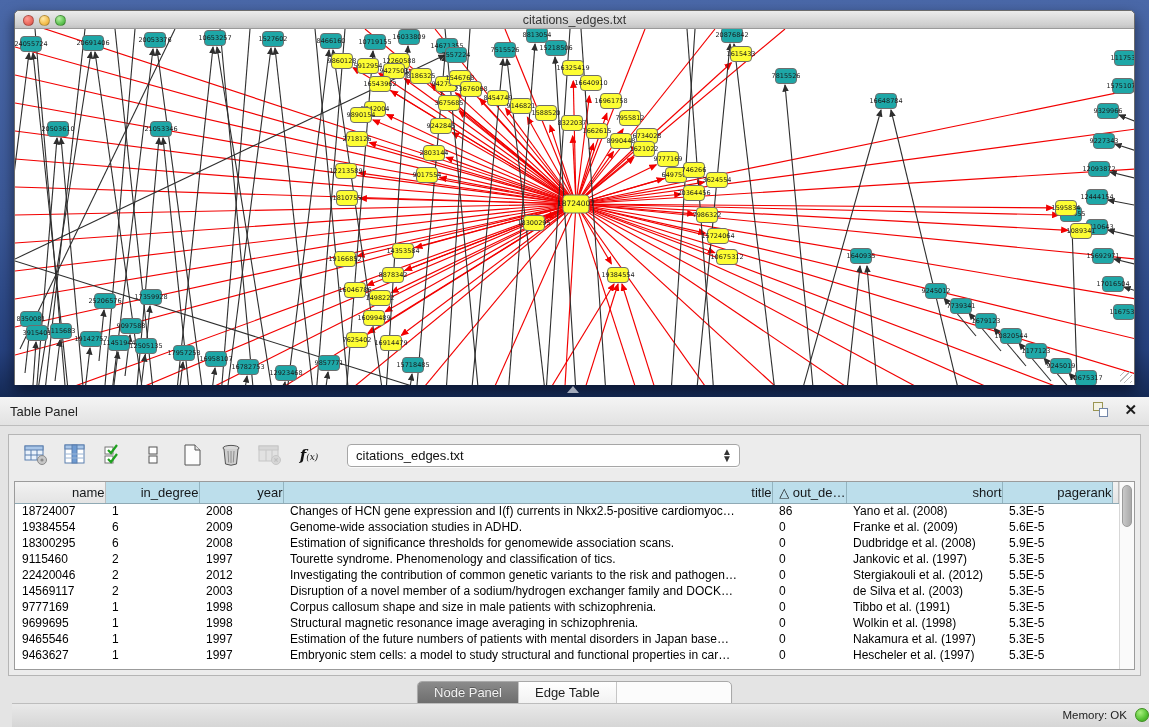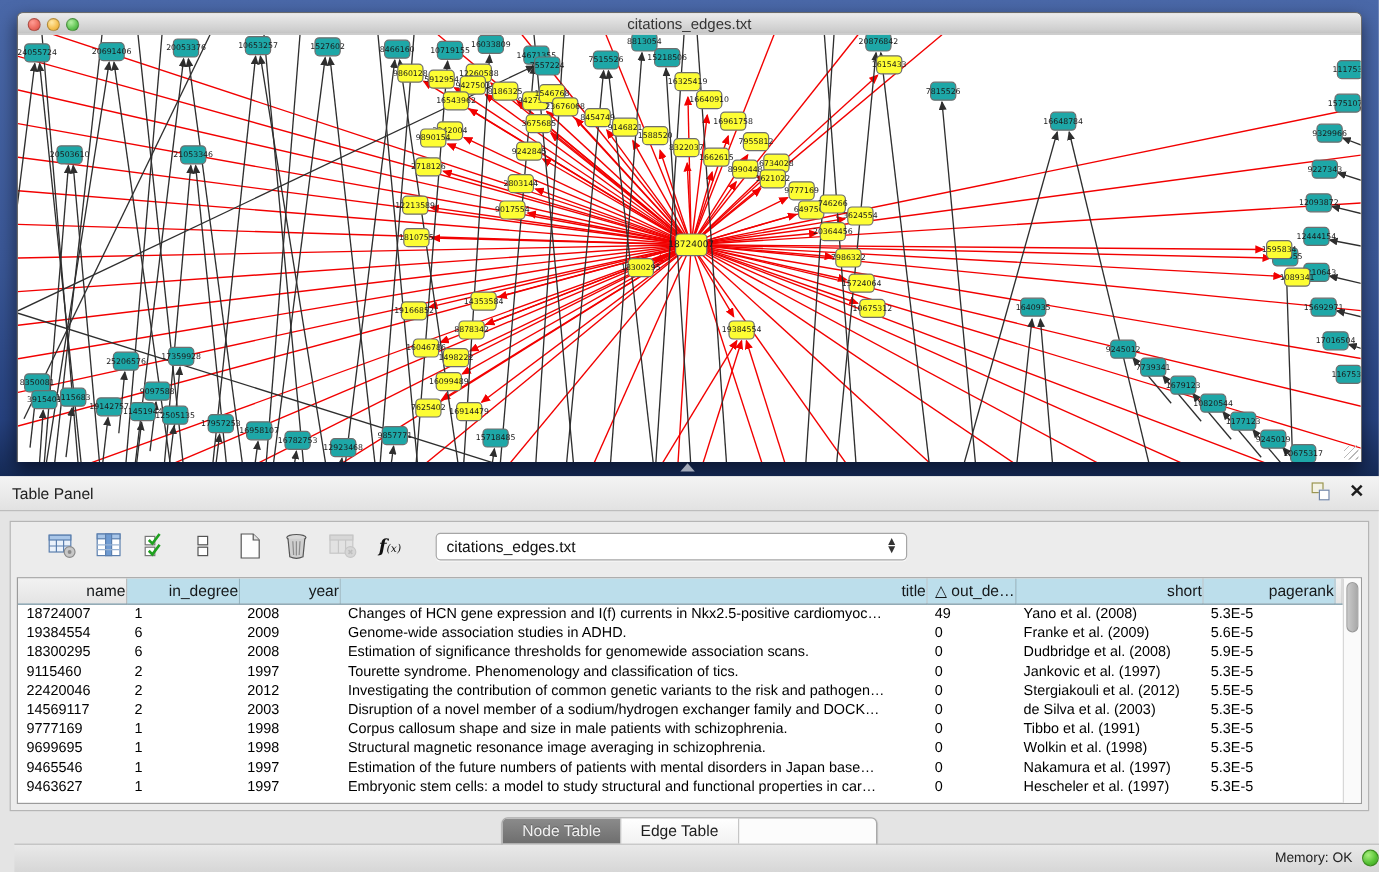--- a/index.html
+++ b/index.html
@@ -35,21 +35,21 @@
   .panel-titlebar { height:29px; background:linear-gradient(180deg,#f4f4f4,#e2e2e2);
     border-bottom:1px solid #bdbdbd; position:relative; }
   .panel-titlebar .ptitle { position:absolute; left:10px; top:7px; font-size:13px; color:#222; }
   .panel-title-icons { position:absolute; right:12px; top:5px; display:flex; gap:14px; align-items:center; }
   .float-ic { position:relative; width:17px; height:16px; }
   .float-ic .sq1 { position:absolute; left:0; top:0; width:10px; height:9px; border:1.5px solid #9a9552; background:#f3f2e4; }
   .float-ic .sq2 { position:absolute; left:6px; top:6px; width:9px; height:9px; border:1.5px solid #7286a8; background:#fff; }
   .close-x { font-size:15px; font-weight:bold; color:#1c1c1c; line-height:16px; }
 
   .panel-body { position:absolute; left:8px; top:37px; width:1133px; height:242px;
-    background:#ececec; border:1px solid #b5b5b5;padding-left:16px; }
+    background:#ececec; border:1px solid #b5b5b5; }
   .toolbar { height:40px; display:flex; align-items:center; padding-left:14px; gap:13px; }
   .tool { width:26px; height:26px; display:flex; align-items:center; justify-content:center; }
   .tool.disabled { opacity:.45; }
   .fx { font-family:"DejaVu Serif", serif; font-style:italic; font-weight:bold; font-size:15px; color:#111; }
   .fx small { font-size:9px; font-weight:normal; }
   .combo { margin-left:12px; width:393px; height:23px; background:#fff;
     border:1px solid #a6a6a6; border-radius:4px; display:flex; align-items:center;
     padding:0 8px; font-size:13px; color:#111; box-shadow:0 1px 0 rgba(255,255,255,.7); }
   .combo .cval { flex:1; }
   .combo .updown { font-size:10px; color:#333; letter-spacing:-1px; line-height:7px; text-align:center; }
@@ -608,21 +608,21 @@
                 <th>pagerank</th>
                 <th class="grey"></th>
               </tr>
             </thead>
           <tbody id="bodyrows">
               <tr>
                 <td>18724007</td>
                 <td>1</td>
                 <td>2008</td>
                 <td>Changes of HCN gene expression and I(f) currents in Nkx2.5-positive cardiomyoc…</td>
-                <td>49</td>
+                <td>86</td>
                 <td>Yano et al. (2008)</td>
                 <td>5.3E-5</td>
                 <td></td>
               </tr>
               <tr>
                 <td>19384554</td>
                 <td>6</td>
                 <td>2009</td>
                 <td>Genome-wide association studies in ADHD.</td>
                 <td>0</td>
@@ -714,21 +714,21 @@
         </table>
       </div>
       <div class="vscroll">
         <div class="vthumb"></div>
       </div>
     </div>
   </div>
 
   <div class="tabs">
     <div class="seg" id="segtabs">
-        <div class="tab active">Node Table</div>
+        <div class="tab active">Node Panel</div>
         <div class="tab">Edge Table</div>
         <div class="tab">Network Table</div>
       </div>
   </div>
 
   <div class="statusbar">
     <span class="mem">Memory: OK</span>
     <span class="memdot"></span>
   </div>
 </div>

